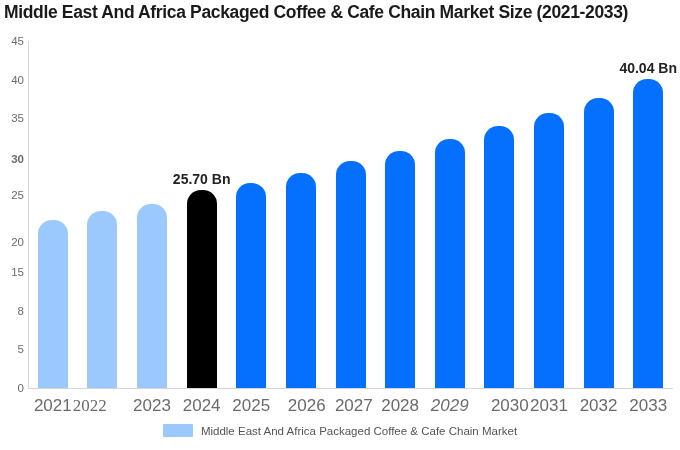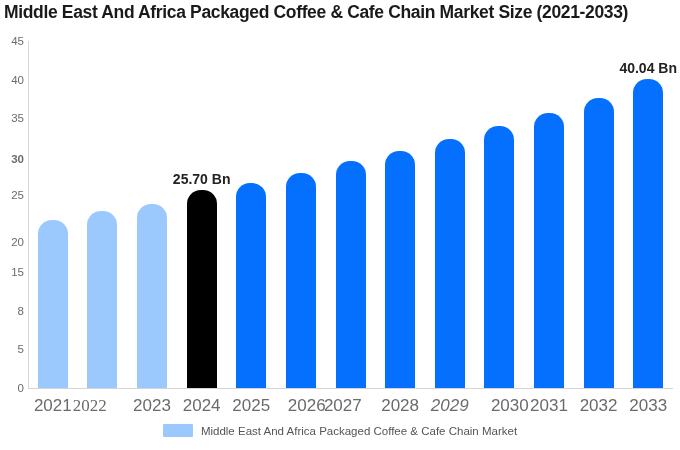--- a/index.html
+++ b/index.html
@@ -202,21 +202,21 @@
     <span id="legend-label">Middle East And Africa Packaged Coffee &amp; Cafe Chain Market</span>
   </div>
 
 <div class="x-tick" style="left: 28px; width: 49.6154px;">2021</div>
     <div class="x-tick" style="left: 65px; width: 49.6154px; font-family: Liberation Serif, serif;">2022</div>
     <div class="x-tick" style="left: 127.231px; width: 49.6154px;">2023</div>
     <div class="x-tick" style="left: 176.846px; width: 49.6154px;">2024</div>
     <div class="bar-label" style="left: 201.654px; top: 170.824px; transform: translateX(-50%);">25.70 Bn</div>
     <div class="x-tick" style="left: 226.462px; width: 49.6154px;">2025</div>
     <div class="x-tick" style="left: 276.077px; width: 49.6154px; text-align: right;">2026</div>
-    <div class="x-tick" style="left: 318px; width: 49.6154px;">2027</div>
+    <div class="x-tick" style="left: 329px; width: 49.6154px;">2027</div>
     <div class="x-tick" style="left: 375.308px; width: 49.6154px;">2028</div>
     <div class="x-tick" style="left: 424.923px; width: 49.6154px; font-style: italic;">2029</div>
     <div class="x-tick" style="left: 485px; width: 49.6154px;">2030</div>
     <div class="x-tick" style="left: 524.154px; width: 49.6154px;">2031</div>
     <div class="x-tick" style="left: 573.769px; width: 49.6154px;">2032</div>
     <div class="x-tick" style="left: 623.385px; width: 49.6154px;">2033</div>
     <div class="bar-label" style="left: 648.192px; top: 60.2471px; transform: translateX(-50%);">40.04 Bn</div>
   </div>
 
 </body></html>

